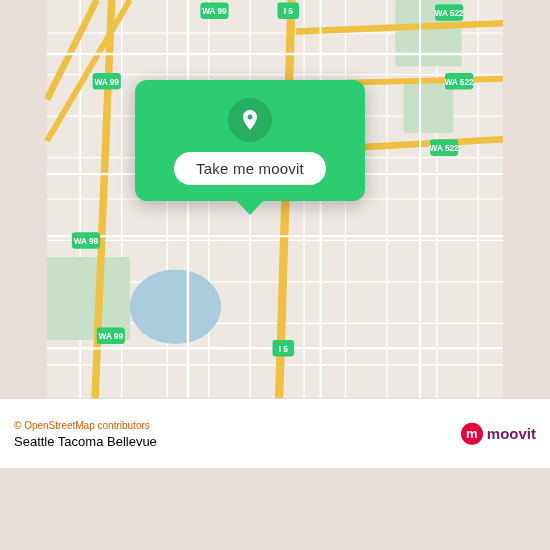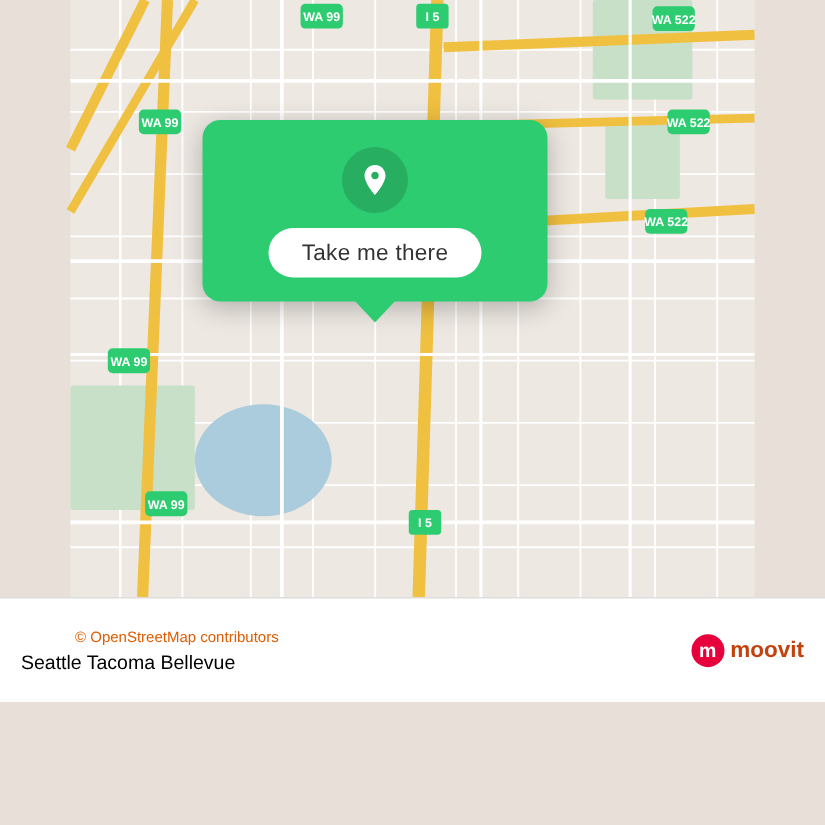--- a/index.html
+++ b/index.html
@@ -89,21 +89,20 @@
     }
 
     #attribution {
       font-size: 10px;
       color: #888;
       margin-bottom: 3px;
     }
 
     #attribution span.osm-link {
       color: #e05c00;
-      margin-left: 36px;
     }
 
     #address-text {
       font-size: 14.5px;
       font-weight: 600;
       color: #222;
       line-height: 1.3;
     }
 
     #region-text {
@@ -224,27 +223,27 @@
     <rect x="272" y="410" width="26" height="20" rx="3" fill="#2ecc71"></rect>
     <text x="285" y="424" font-size="10" font-weight="bold" fill="white" text-anchor="middle">I 5</text>
   </svg>
 
   <div id="popup-card">
     <div id="location-icon-wrapper">
       <svg width="24" height="24" viewBox="0 0 24 24" fill="none" xmlns="http://www.w3.org/2000/svg">
         <path d="M12 2C8.13 2 5 5.13 5 9c0 5.25 7 13 7 13s7-7.75 7-13c0-3.87-3.13-7-7-7zm0 9.5c-1.38 0-2.5-1.12-2.5-2.5s1.12-2.5 2.5-2.5 2.5 1.12 2.5 2.5-1.12 2.5-2.5 2.5z" fill="white"></path>
       </svg>
     </div>
-    <button id="take-me-there-btn">Take me there</button>
+    <button id="take-me-there-btn">Take me moovit</button>
   </div>
 </div>
 
 <div id="bottom-bar" style="position:relative;">
   <div id="attribution">
     <span class="osm-link">© OpenStreetMap contributors</span>
   </div>
   <div id="region-text">Seattle Tacoma Bellevue</div>
 
   <div id="moovit-logo" style="position:absolute; right:14px; top:50%; transform:translateY(-50%); display:flex; align-items:center; gap:4px;">
     <div id="moovit-m">m</div>
-    <span id="moovit-label" style="font-size:15px; font-weight:bold; color:#c2410c;">moovit</span>
+    <span id="moovit-label" style="font-size:15px; font-weight:bold; color:#701a75;">moovit</span>
   </div>
 </div>
 
 </body></html>

